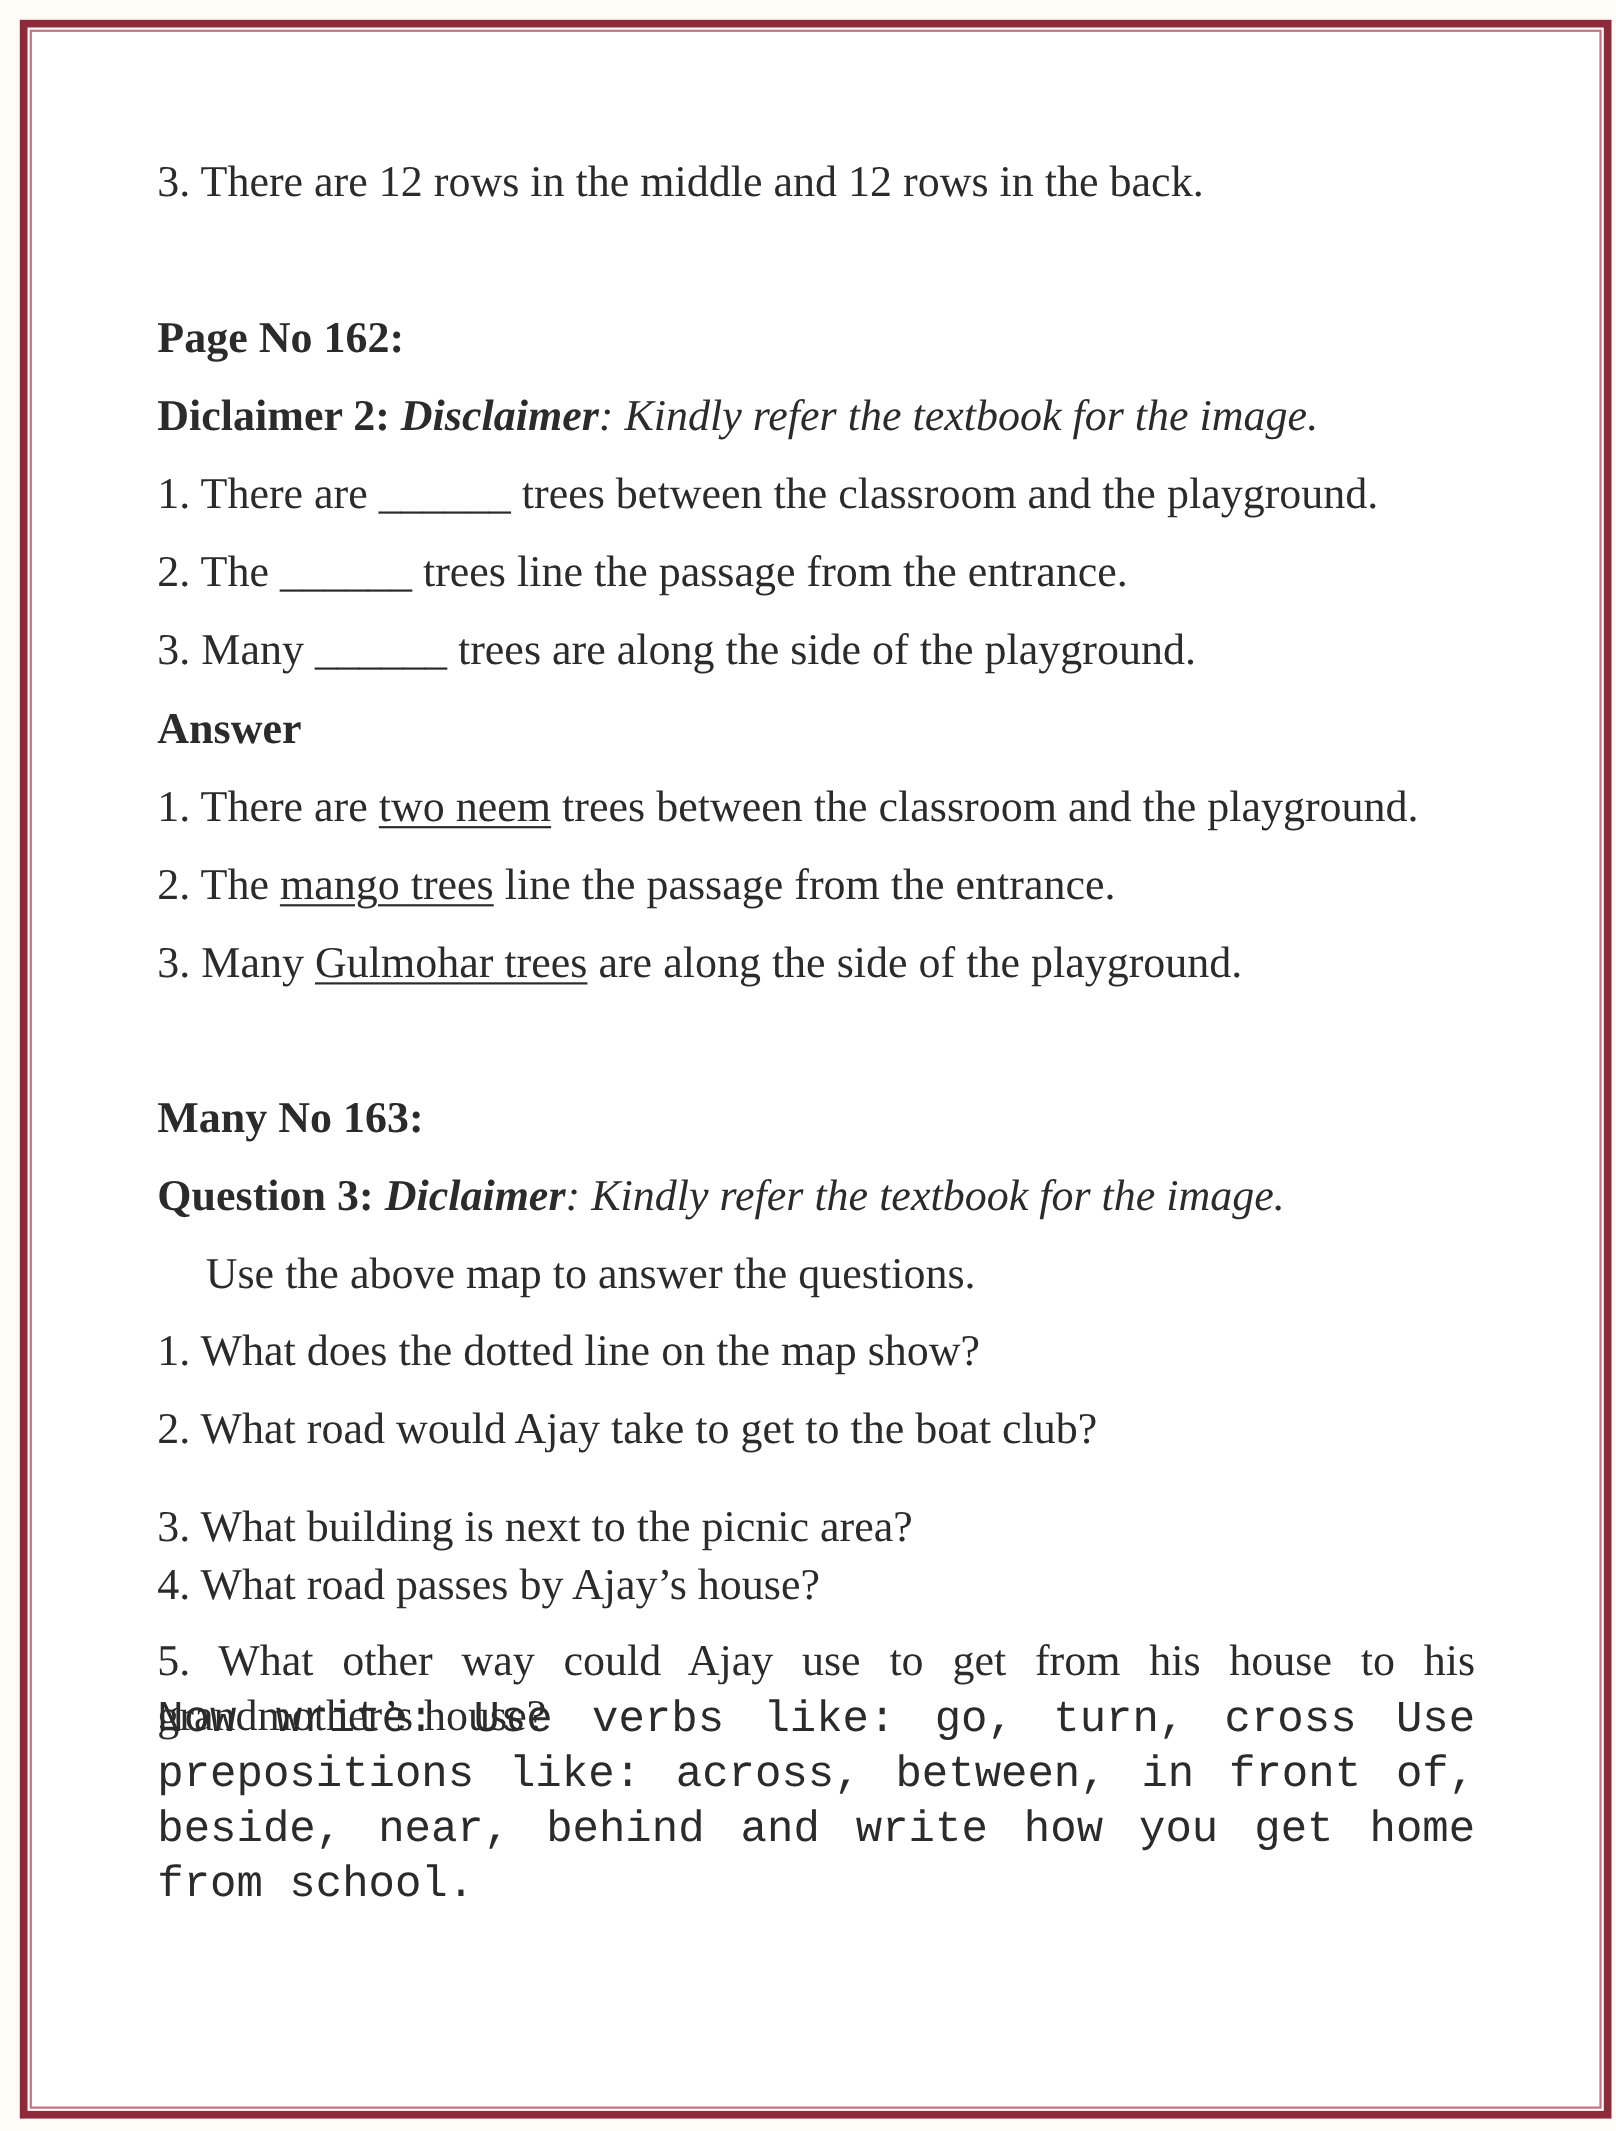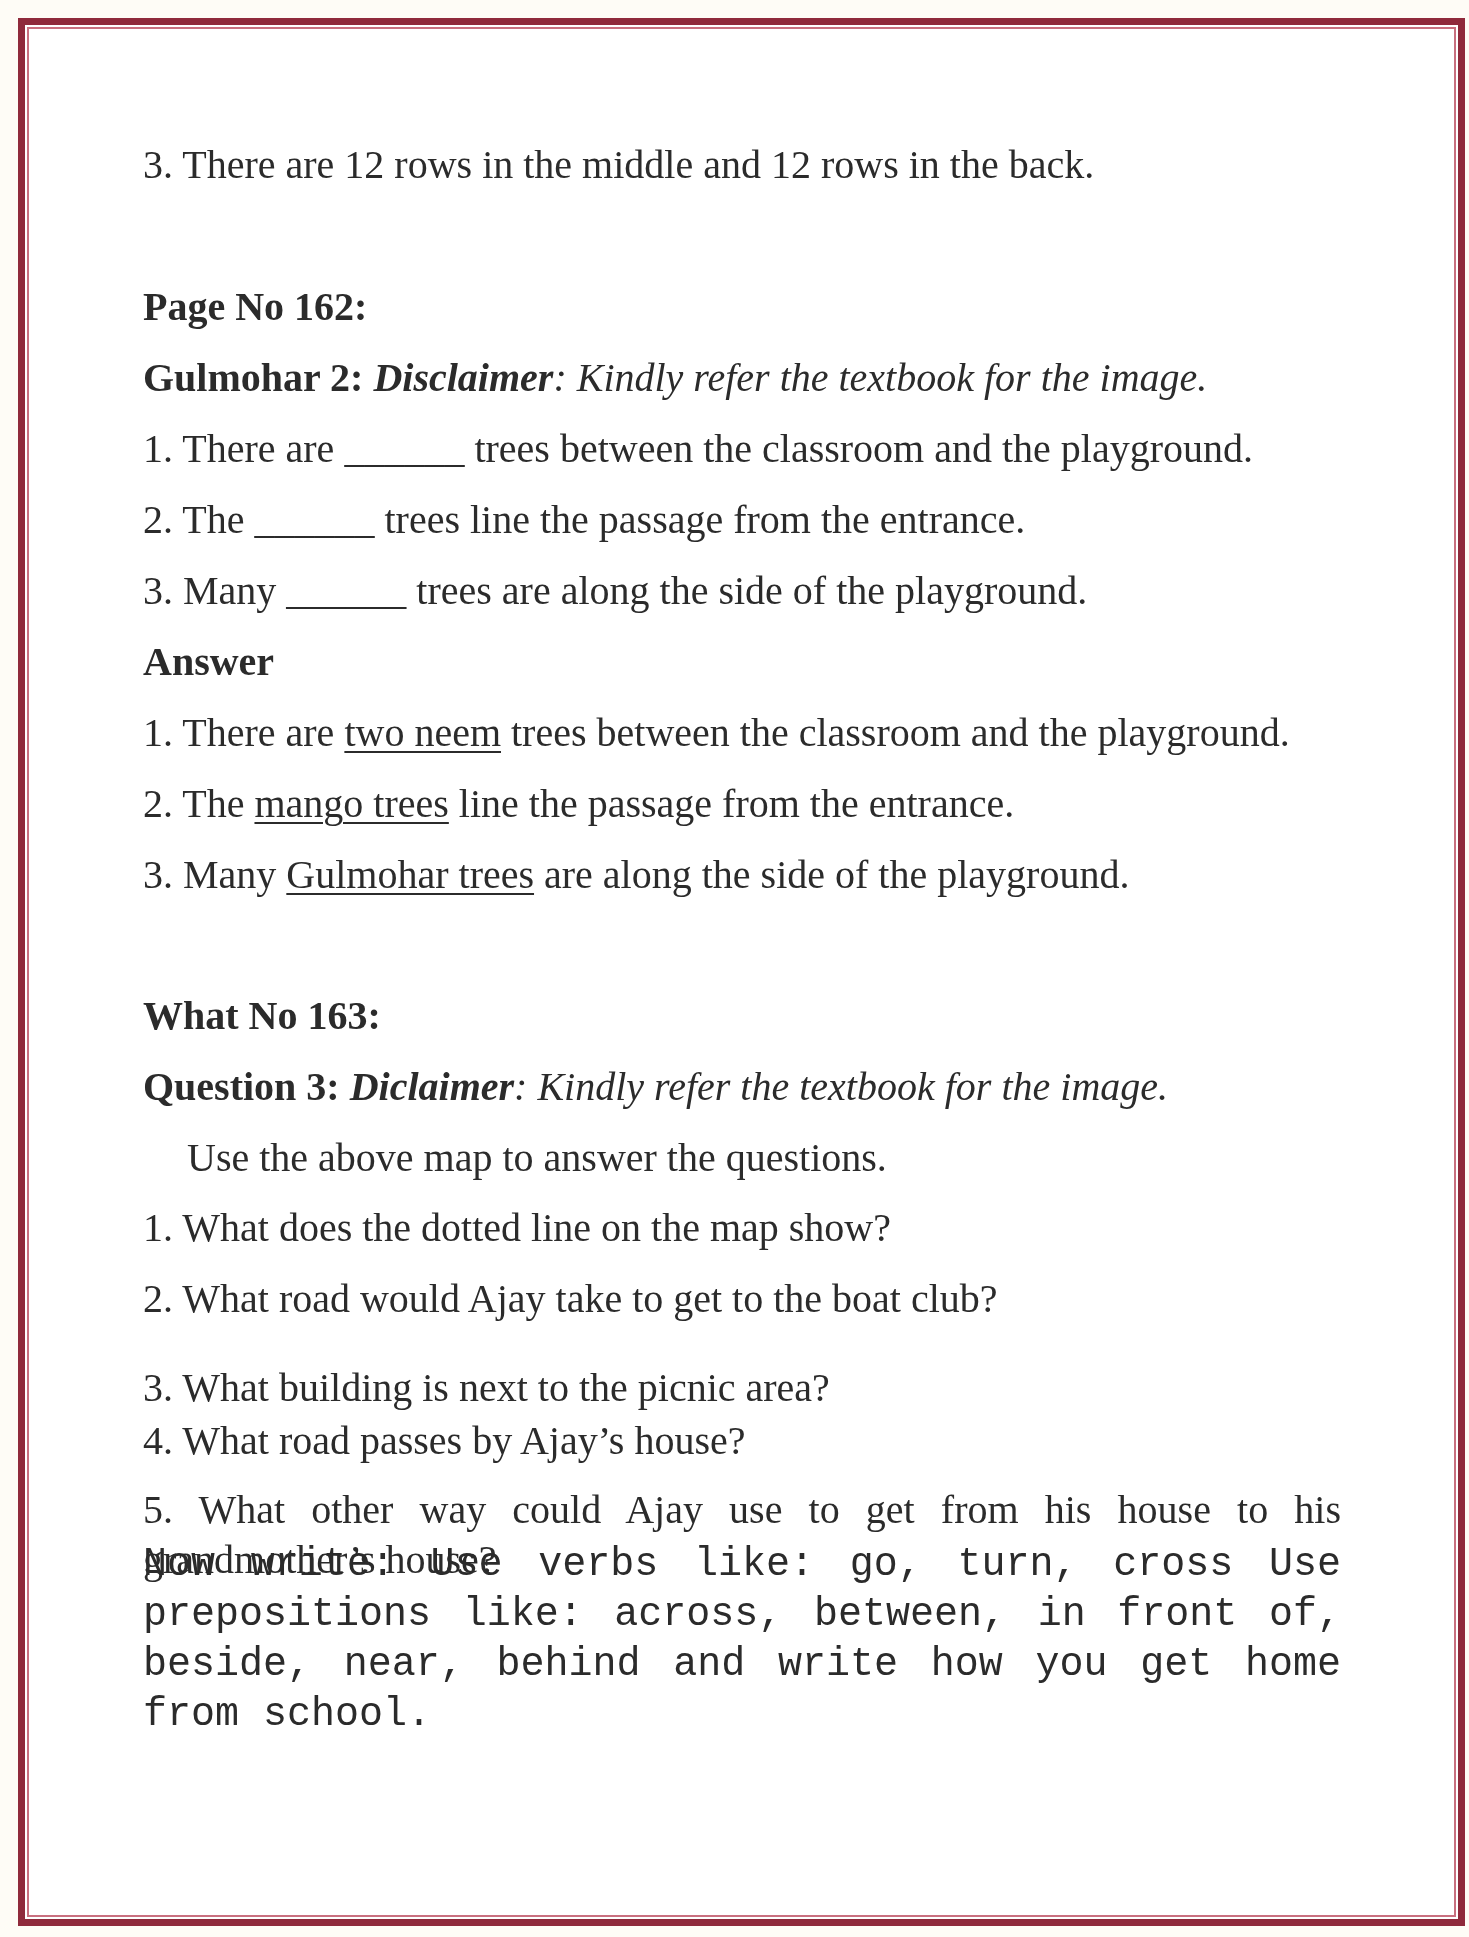--- a/index.html
+++ b/index.html
@@ -71,39 +71,39 @@
   <div class="frame-inner"></div>
 </div>
 
 <div class="content">
 
   <div class="line" style="top:140px;">3. There are 12 rows in the middle and 12 rows in the back.</div>
 
   <div class="line center bold" style="top:282px;">Page No 162:</div>
 
   <div class="line" style="top:353px;">
-    <span class="bold">Gulmohar 2:</span>
+    <span class="bold">Diclaimer 2:</span>
     <span class="bold-italic">Disclaimer</span><span class="italic">: Kindly refer the textbook for the image.</span>
   </div>
 
   <div class="line" style="top:424px;"><span>1. There are </span><span>______</span><span> trees between the classroom and the playground.</span></div>
 
   <div class="line" style="top:495px;"><span>2. The </span><span>______</span><span> trees line the passage from the entrance.</span></div>
 
   <div class="line" style="top:566px;"><span>3. Many </span><span>______</span><span> trees are along the side of the playground.</span></div>
 
   <div class="line bold" style="top:637px;">Answer</div>
 
   <div class="line" style="top:708px;"><span>1. There are </span><span class="u">two neem</span><span> trees between the classroom and the playground.</span></div>
 
   <div class="line" style="top:779px;"><span>2. The </span><span class="u">mango trees</span><span> line the passage from the entrance.</span></div>
 
   <div class="line" style="top:850px;"><span>3. Many </span><span class="u">Gulmohar trees</span><span> are along the side of the playground.</span></div>
 
-  <div class="line center bold" style="top:991px;">What No 163:</div>
+  <div class="line center bold" style="top:991px;">Many No 163:</div>
 
   <div class="line" style="top:1062px;">
     <span class="bold">Question 3:</span>
     <span class="bold-italic">Diclaimer</span><span class="italic">: Kindly refer the textbook for the image.</span>
   </div>
 
   <div class="line" style="top:1133px;margin-left:44px;">Use the above map to answer the questions.</div>
 
   <div class="line" style="top:1203px;">1. What does the dotted line on the map show?</div>
   <div class="line" style="top:1274px;">2. What road would Ajay take to get to the boat club?</div>

